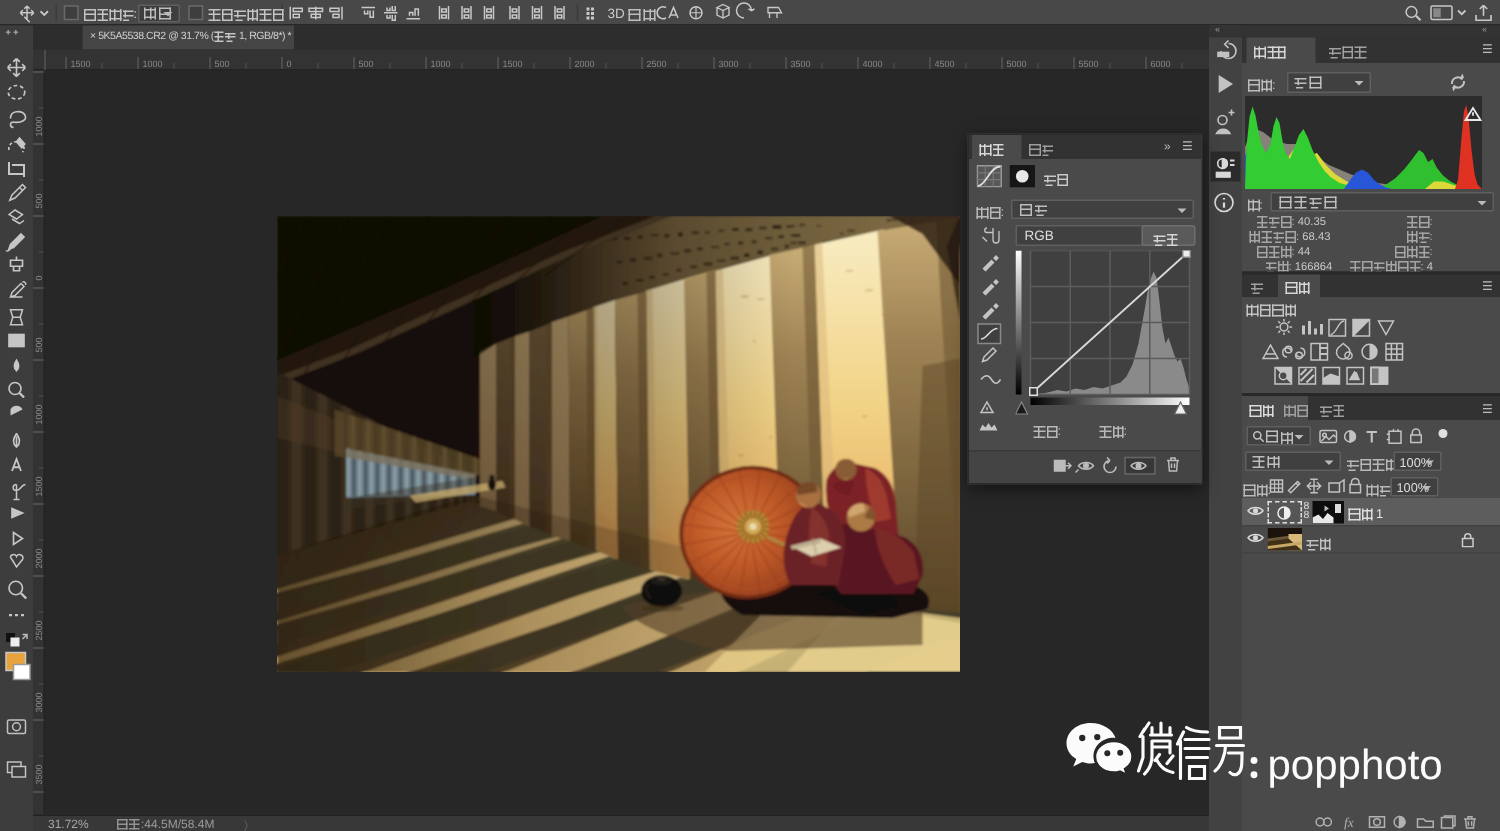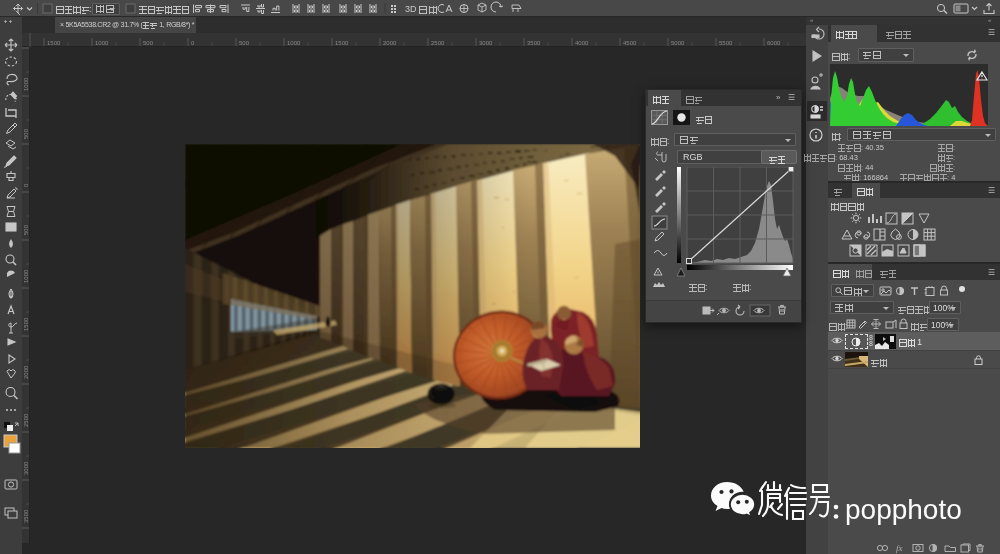--- a/index.html
+++ b/index.html
@@ -515,20 +515,25 @@
 <text x="6" y="188" transform="rotate(-90 6 188)">500</text>
 <text x="6" y="236" transform="rotate(-90 6 236)">1000</text>
 <text x="6" y="284" transform="rotate(-90 6 284)">1500</text>
 <text x="6" y="332" transform="rotate(-90 6 332)">2000</text>
 <text x="6" y="380" transform="rotate(-90 6 380)">2500</text>
 <text x="6" y="428" transform="rotate(-90 6 428)">3000</text>
 <text x="6" y="476" transform="rotate(-90 6 476)">3500</text>
 </g>
 </svg>
 
+<div class="abs" style="left:22px;top:543px;width:784px;height:11px;background:#383838;border-top:1px solid #232323;color:#a6a6a6;font-size:8px">
+<span class="txt" style="left:10px;top:1px">31.72%</span>
+<span class="txt" style="left:56px;top:1px;color:#9a9a9a"><i class="hz gb" style="width:7px;height:7px;margin-right:1px"></i><i class="hz ga" style="width:7px;height:7px;margin-right:1px"></i>:44.5M/58.4M</span>
+<span class="txt" style="left:140px;top:1px;color:#888">〉</span>
+</div>
 
 <div class="abs" style="left:806px;top:17px;width:22px;height:537px;background:#424242"></div>
 
 <div class="abs" style="left:828px;top:17px;width:172px;height:537px;background:#2b2b2b"></div>
 <div id="rp" class="abs" style="left:828px;top:17px;width:172px;height:537px"></div>
 
 <div class="abs" style="left:806px;top:17px;width:194px;height:8px;background:#333"></div>
 <span class="txt" style="left:810px;top:17px;font-size:6px;color:#999">«</span>
 <span class="txt" style="left:988px;top:17px;font-size:6px;color:#999">«</span>
 
@@ -587,21 +592,21 @@
 <span class="txt hzl" style="left:832px;top:131px;color:#c6c6c6"><i class="hz gc" style="margin-right:0"></i>:</span>
 <div class="abs drop" style="left:847px;top:128px;width:149px;height:13px">
       <i class="hz gb" style="margin-left:5px"></i>
       <i class="hz ga"></i>
       <i class="hz gd"></i>
       <i class="hz gb"></i>
       <b class="dar"></b>
     </div>
 
 <div class="txt st" style="left:838px;top:143px"><i class="hz ga"></i><i class="hz gd"></i><i class="hz gb" style="margin-right:0"></i>: <b>40.35</b></div>
-<div class="txt st" style="left:804px;top:153px"><i class="hz gc"></i><i class="hz ga"></i><i class="hz gd"></i><i class="hz gb" style="margin-right:0"></i>: <b>68.43</b></div>
+<div class="txt st" style="left:833px;top:153px"><i class="hz gc"></i><i class="hz ga"></i><i class="hz gd"></i><i class="hz gb" style="margin-right:0"></i>: <b>68.43</b></div>
 <div class="txt st" style="left:838px;top:163px"><i class="hz gb"></i><i class="hz ga"></i><i class="hz gc" style="margin-right:0"></i>: <b>44</b></div>
 <div class="txt st" style="left:844px;top:173px"><i class="hz gd"></i><i class="hz gc" style="margin-right:0"></i>: <b>166864</b></div>
 <div class="txt st" style="left:938px;top:143px"><i class="hz ga"></i><i class="hz gb" style="margin-right:0"></i>:</div>
 <div class="txt st" style="left:938px;top:153px"><i class="hz gc"></i><i class="hz gd" style="margin-right:0"></i>:</div>
 <div class="txt st" style="left:930px;top:163px"><i class="hz gb"></i><i class="hz gc"></i><i class="hz ga" style="margin-right:0"></i>:</div>
 <div class="txt st" style="left:900px;top:173px"><i class="hz ga"></i><i class="hz gb"></i><i class="hz gd"></i><i class="hz gc"></i><i class="hz gb"></i><i class="hz ga" style="margin-right:0"></i>: <b>4</b></div>
 
 <div class="abs" style="left:828px;top:181px;width:172px;height:2px;background:#282828"></div>
 <div class="abs" style="left:828px;top:183px;width:172px;height:15px;background:#323232"></div>
 <div class="abs" style="left:852px;top:183px;width:28px;height:15px;background:#4a4a4a"></div>

